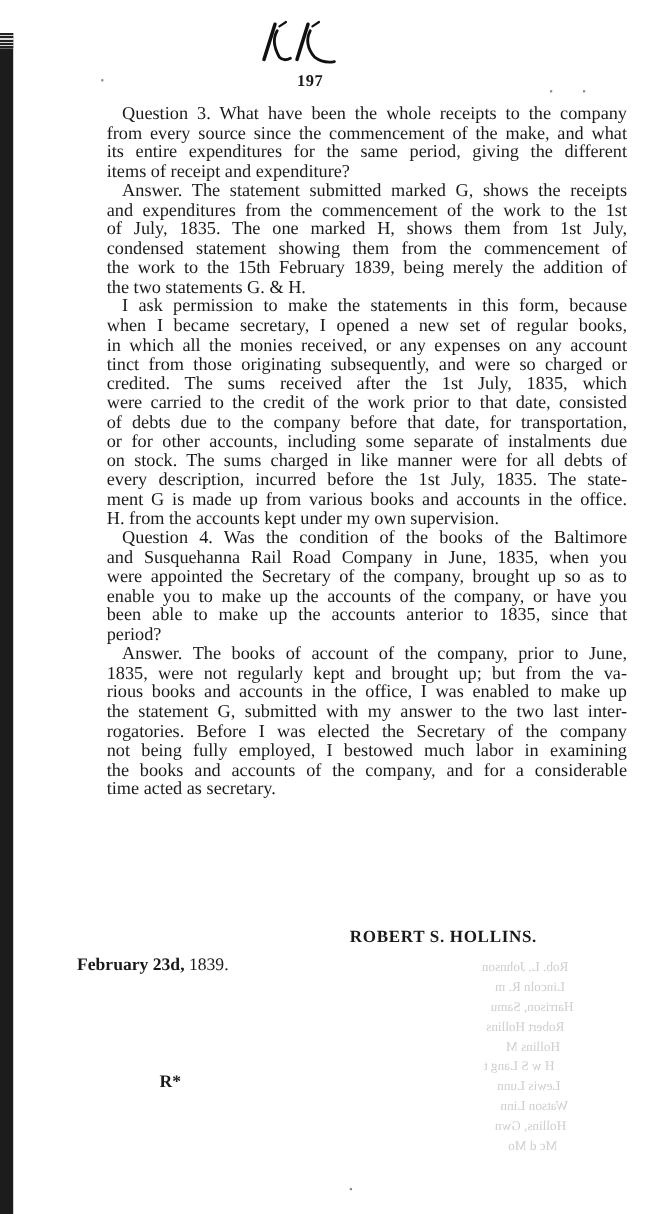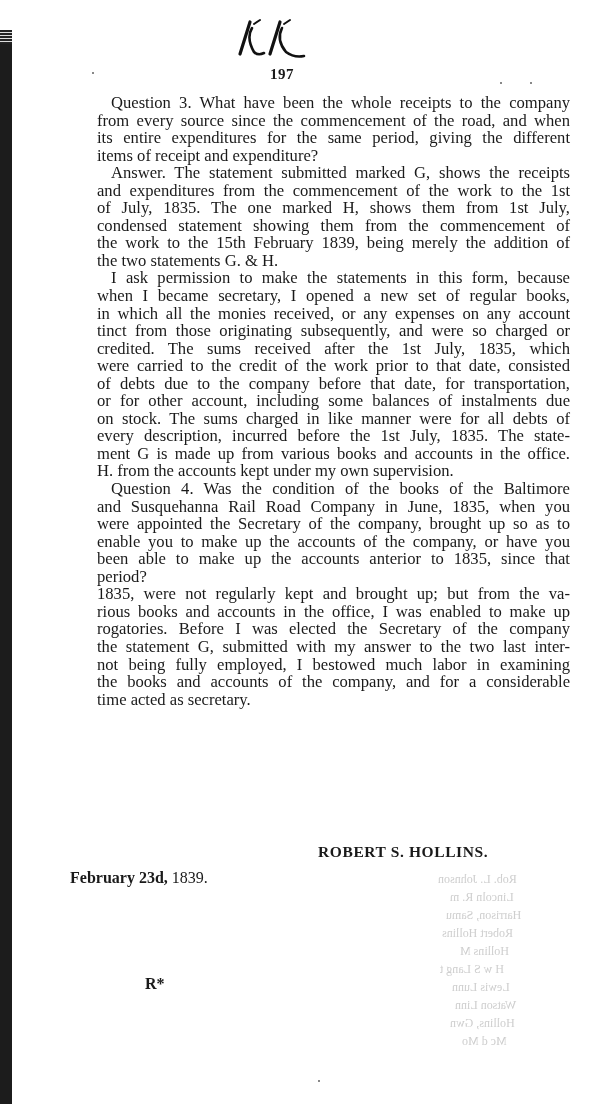--- a/index.html
+++ b/index.html
@@ -122,51 +122,52 @@
   <path d="M44 6 L34 38" stroke="#111" stroke-width="3.2" fill="none" stroke-linecap="round"></path>
   <path d="M46 12 Q40 24 50 36 Q58 42 68 40" stroke="#111" stroke-width="2.6" fill="none" stroke-linecap="round"></path>
   <path d="M48 8 L54 4" stroke="#111" stroke-width="2" fill="none" stroke-linecap="round"></path>
   <text x="0" y="0" font-size="1" fill="transparent">K K</text>
 </svg>
 
 <div class="page-number">197</div>
 
 <div class="text-block" id="text-block">
     <span class="line indent">Question 3. What have been the whole receipts to the company</span>
-    <span class="line">from every source since the commencement of the road, and when</span>
+    <span class="line">from every source since the commencement of the make, and what</span>
     <span class="line">its entire expenditures for the same period, giving the different</span>
     <span class="line last">items of receipt and expenditure?</span>
     <span class="line indent">Answer. The statement submitted marked G, shows the receipts</span>
     <span class="line">and expenditures from the commencement of the work to the 1st</span>
     <span class="line">of July, 1835. The one marked H, shows them from 1st July,</span>
     <span class="line">condensed statement showing them from the commencement of</span>
     <span class="line">the work to the 15th February 1839, being merely the addition of</span>
     <span class="line last">the two statements G. &amp; H.</span>
     <span class="line indent">I ask permission to make the statements in this form, because</span>
     <span class="line">when I became secretary, I opened a new set of regular books,</span>
     <span class="line">in which all the monies received, or any expenses on any account</span>
     <span class="line">tinct from those originating subsequently, and were so charged or</span>
     <span class="line">credited. The sums received after the 1st July, 1835, which</span>
     <span class="line">were carried to the credit of the work prior to that date, consisted</span>
     <span class="line">of debts due to the company before that date, for transportation,</span>
-    <span class="line">or for other account, including some balances of instalments due</span>
+    <span class="line">or for other accounts, including some separate of instalments due</span>
     <span class="line">on stock. The sums charged in like manner were for all debts of</span>
     <span class="line">every description, incurred before the 1st July, 1835. The state-</span>
     <span class="line">ment G is made up from various books and accounts in the office.</span>
     <span class="line last">H. from the accounts kept under my own supervision.</span>
     <span class="line indent">Question 4. Was the condition of the books of the Baltimore</span>
     <span class="line">and Susquehanna Rail Road Company in June, 1835, when you</span>
     <span class="line">were appointed the Secretary of the company, brought up so as to</span>
     <span class="line">enable you to make up the accounts of the company, or have you</span>
     <span class="line">been able to make up the accounts anterior to 1835, since that</span>
     <span class="line last">period?</span>
+    <span class="line indent">Answer. The books of account of the company, prior to June,</span>
     <span class="line">1835, were not regularly kept and brought up; but from the va-</span>
     <span class="line">rious books and accounts in the office, I was enabled to make up</span>
+    <span class="line">the statement G, submitted with my answer to the two last inter-</span>
     <span class="line">rogatories. Before I was elected the Secretary of the company</span>
-    <span class="line">the statement G, submitted with my answer to the two last inter-</span>
     <span class="line">not being fully employed, I bestowed much labor in examining</span>
     <span class="line">the books and accounts of the company, and for a considerable</span>
     <span class="line last">time acted as secretary.</span>
   </div>
 
 <div class="signature-row">ROBERT S. HOLLINS.</div>
 
 <div class="date-line">
   <span class="italic">February 23d,</span><span style="font-weight:normal;"> 1839.</span>
 </div>

